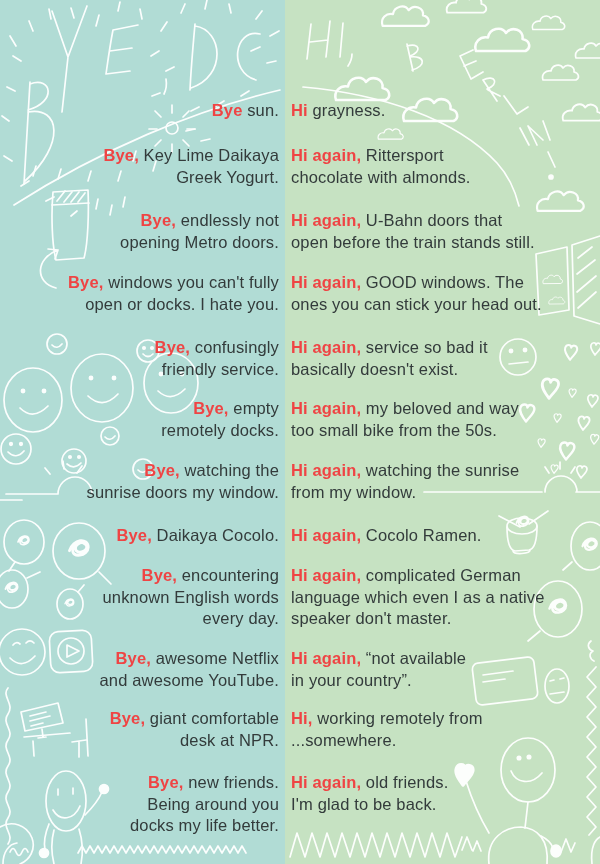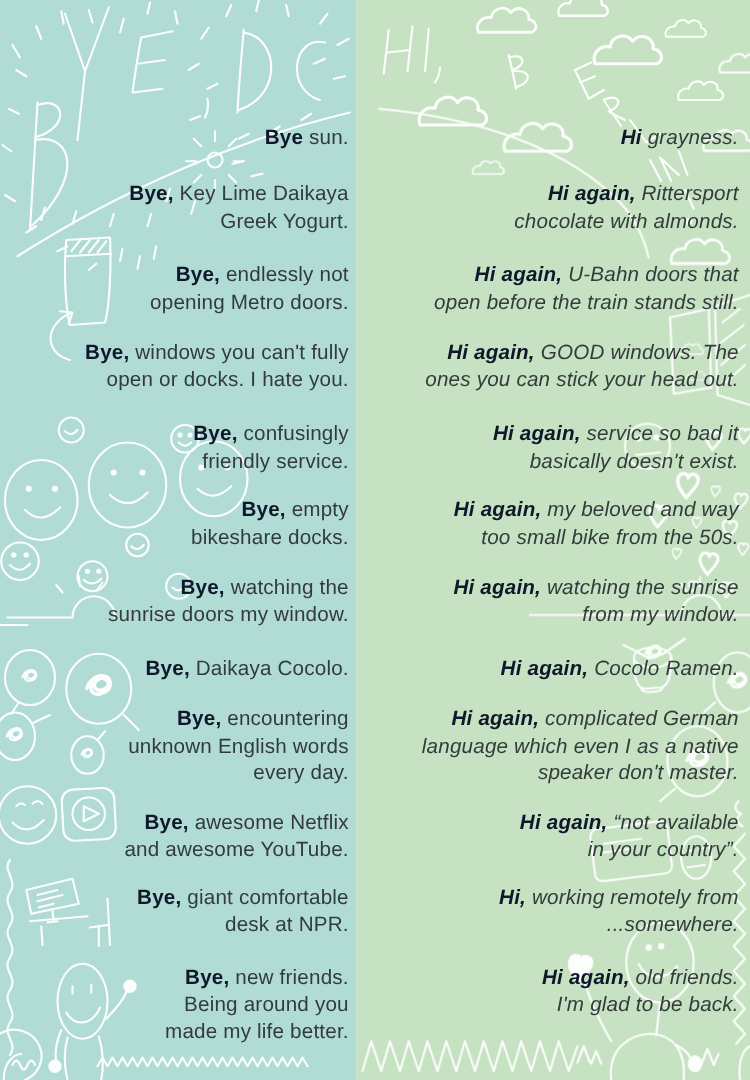--- a/index.html
+++ b/index.html
@@ -9,23 +9,23 @@
   }
   .bg{position:absolute;top:0;height:864px;}
   .bg-left{left:0;width:285px;background:#b1dcd5;}
   .bg-right{left:285px;width:315px;background:#c6e2c2;}
   .row{position:absolute;left:0;width:600px;}
   .cell{
     position:absolute;top:0;
     font-size:16.5px;line-height:21.5px;letter-spacing:.15px;
     white-space:pre-line;
   }
-  .cell b{font-weight:700;color:#0f172a;}
+  .cell b{font-weight:700;color:#ef4444;}
   .cell-left{left:0;width:279px;text-align:right;}
-  .cell-right{left:291px;width:300px;text-align:right;font-style:italic;}
+  .cell-right{left:291px;width:300px;text-align:left;}
   .doodles{position:absolute;left:0;top:0;pointer-events:none;}
   .title-hidden{position:absolute;opacity:0;font-size:40px;}
   .t-left{left:20px;top:20px;width:260px;}
   .t-right{left:310px;top:20px;width:260px;}
 </style>
 </head>
 <body>
 
 <div class="canvas">
   <div class="bg bg-left"></div>
@@ -292,21 +292,21 @@
 ones you can stick your head out.</span></div>
   </div>
   <div class="row" style="top:337px">
     <div class="cell cell-left"><b>Bye,</b><span> confusingly
 friendly service.</span></div>
     <div class="cell cell-right"><b>Hi again,</b><span> service so bad it
 basically doesn't exist.</span></div>
   </div>
   <div class="row" style="top:398px">
     <div class="cell cell-left"><b>Bye,</b><span> empty
-bikeshare docks.</span></div>
+remotely docks.</span></div>
     <div class="cell cell-right"><b>Hi again,</b><span> my beloved and way
 too small bike from the 50s.</span></div>
   </div>
   <div class="row" style="top:460px">
     <div class="cell cell-left"><b>Bye,</b><span> watching the
 sunrise doors my window.</span></div>
     <div class="cell cell-right"><b>Hi again,</b><span> watching the sunrise
 from my window.</span></div>
   </div>
   <div class="row" style="top:525px">
@@ -329,17 +329,17 @@
   </div>
   <div class="row" style="top:708px">
     <div class="cell cell-left"><b>Bye,</b><span> giant comfortable
 desk at NPR.</span></div>
     <div class="cell cell-right"><b>Hi,</b><span> working remotely from
 ...somewhere.</span></div>
   </div>
   <div class="row" style="top:772px">
     <div class="cell cell-left"><b>Bye,</b><span> new friends.
 Being around you
-made my life better.</span></div>
+docks my life better.</span></div>
     <div class="cell cell-right"><b>Hi again,</b><span> old friends.
 I'm glad to be back.</span></div>
   </div>
 </div>
 
 </body></html>

